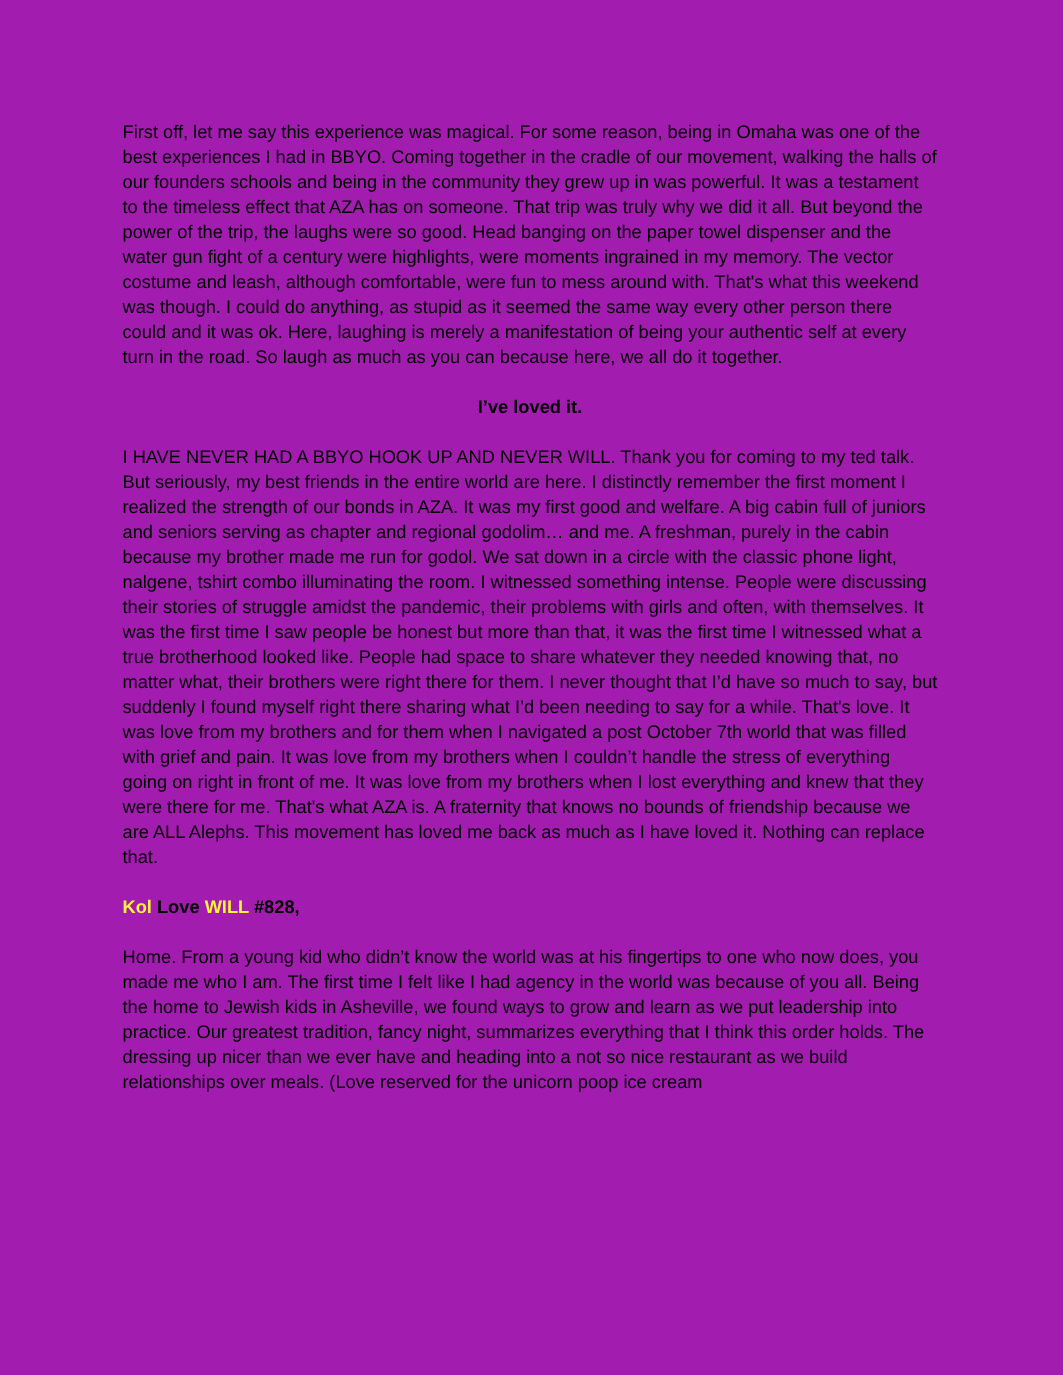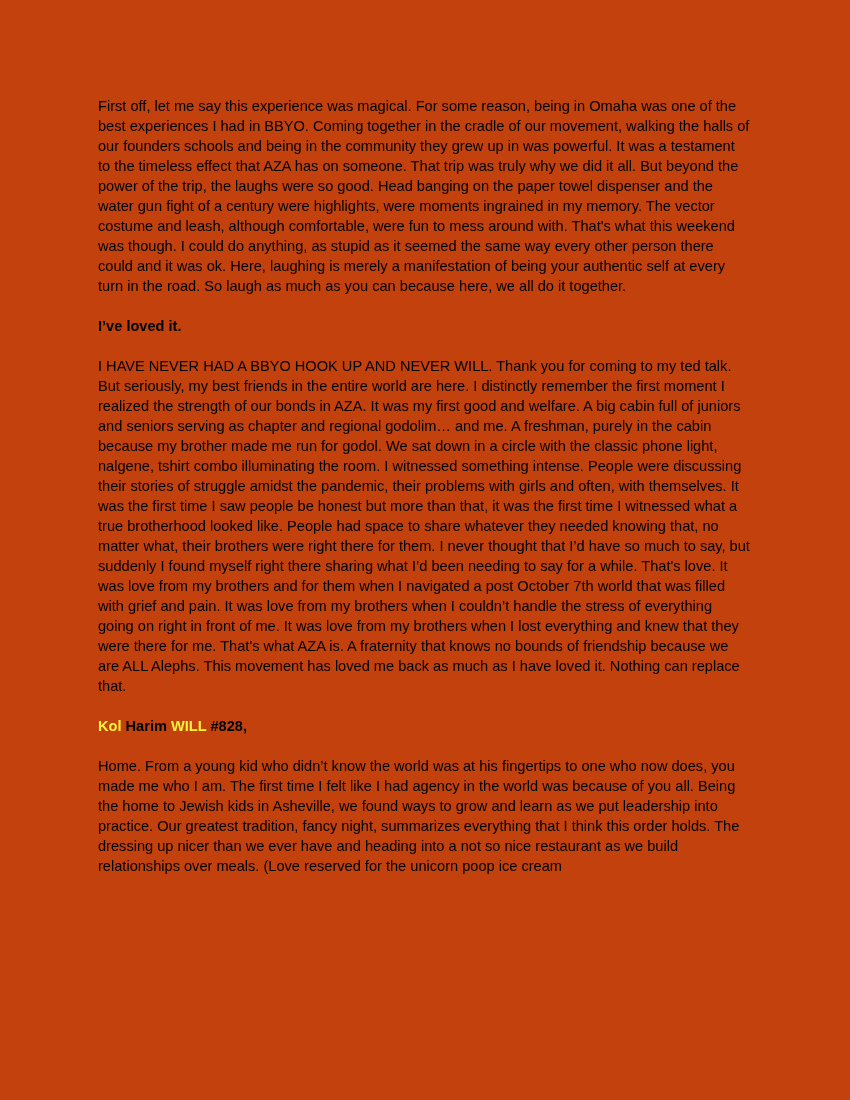--- a/index.html
+++ b/index.html
@@ -5,35 +5,36 @@
   html, body {
     margin: 0;
     padding: 0;
     background: #ffffff;
   }
   .page {
     position: relative;
     box-sizing: border-box;
     width: 850px;
     height: 1100px;
-    background: #c2410c;
+    background: #a21caf;
     padding: 96px 100px 0 98px;
     font-family: "Liberation Sans", "DejaVu Sans", sans-serif;
     font-size: 14.6px;
     line-height: 20px;
     color: #000000;
     overflow: hidden;
   }
   .para {
     margin: 0 0 20px 0;
     max-width: 652px;
     text-align: left;
   }
   .para.bold {
     font-weight: bold;
+    text-align: center;
   }
   .sig {
     font-weight: bold;
   }
   .sig-yellow {
     color: var(--signature-yellow, #fff33b);
     text-align: right;
   }
   .sig-black {
     color: #000000;
@@ -45,18 +46,18 @@
 <div class="page">
 
   <p class="para">First off, let me say this experience was magical. For some reason, being in Omaha was one of the best experiences I had in BBYO. Coming together in the cradle of our movement, walking the halls of our founders schools and being in the community they grew up in was powerful. It was a testament to the timeless effect that AZA has on someone. That trip was truly why we did it all. But beyond the power of the trip, the laughs were so good. Head banging on the paper towel dispenser and the water gun fight of a century were highlights, were moments ingrained in my memory. The vector costume and leash, although comfortable, were fun to mess around with. That's what this weekend was though. I could do anything, as stupid as it seemed the same way every other person there could and it was ok. Here, laughing is merely a manifestation of being your authentic self at every turn in the road. So laugh as much as you can because here, we all do it together.</p>
 
   <p class="para bold">I’ve loved it.</p>
 
   <p class="para">I HAVE NEVER HAD A BBYO HOOK UP AND NEVER WILL. Thank you for coming to my ted talk. But seriously, my best friends in the entire world are here. I distinctly remember the first moment I realized the strength of our bonds in AZA. It was my first good and welfare. A big cabin full of juniors and seniors serving as chapter and regional godolim… and me. A freshman, purely in the cabin because my brother made me run for godol. We sat down in a circle with the classic phone light, nalgene, tshirt combo illuminating the room. I witnessed something intense. People were discussing their stories of struggle amidst the pandemic, their problems with girls and often, with themselves. It was the first time I saw people be honest but more than that, it was the first time I witnessed what a true brotherhood looked like. People had space to share whatever they needed knowing that, no matter what, their brothers were right there for them. I never thought that I’d have so much to say, but suddenly I found myself right there sharing what I’d been needing to say for a while. That's love. It was love from my brothers and for them when I navigated a post October 7th world that was filled with grief and pain. It was love from my brothers when I couldn’t handle the stress of everything going on right in front of me. It was love from my brothers when I lost everything and knew that they were there for me. That's what AZA is. A fraternity that knows no bounds of friendship because we are ALL Alephs. This movement has loved me back as much as I have loved it. Nothing can replace that.</p>
 
 
   <p class="para sig">
-    <span class="sig-yellow">Kol </span><span class="sig-black">Harim </span><span class="sig-yellow">WILL</span><span class="sig-black"> #828,</span>
+    <span class="sig-yellow">Kol </span><span class="sig-black">Love </span><span class="sig-yellow">WILL</span><span class="sig-black"> #828,</span>
   </p>
 
   <p class="para">Home. From a young kid who didn’t know the world was at his fingertips to one who now does, you made me who I am. The first time I felt like I had agency in the world was because of you all. Being the home to Jewish kids in Asheville, we found ways to grow and learn as we put leadership into practice. Our greatest tradition, fancy night, summarizes everything that I think this order holds. The dressing up nicer than we ever have and heading into a not so nice restaurant as we build relationships over meals. (Love reserved for the unicorn poop ice cream</p>
 
 </div>
 
 </body></html>

